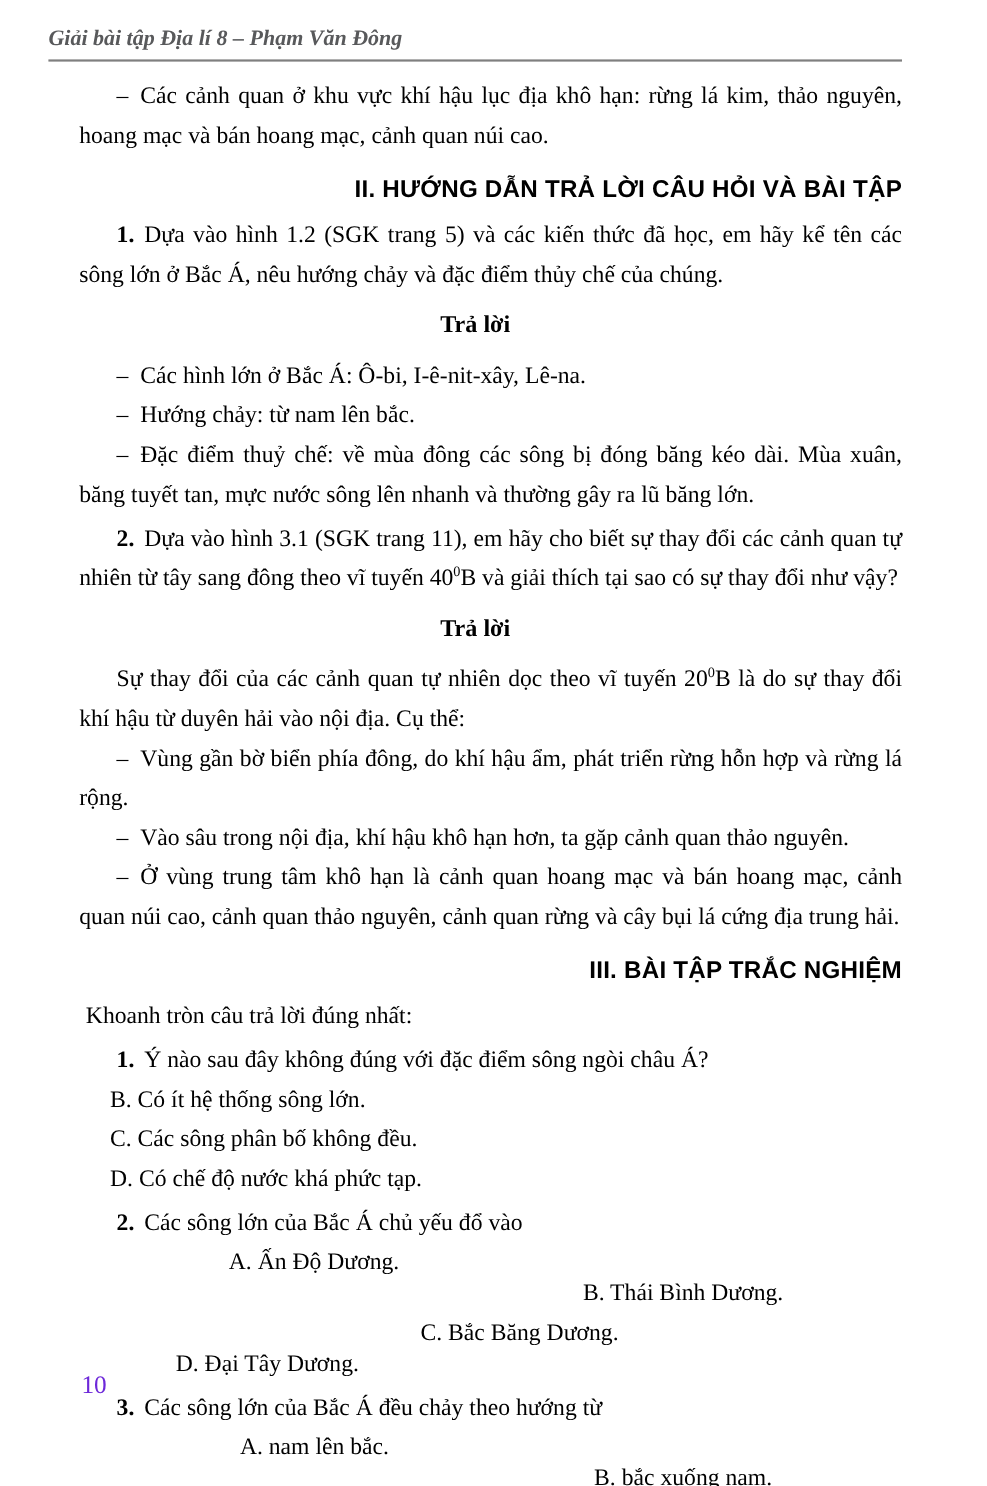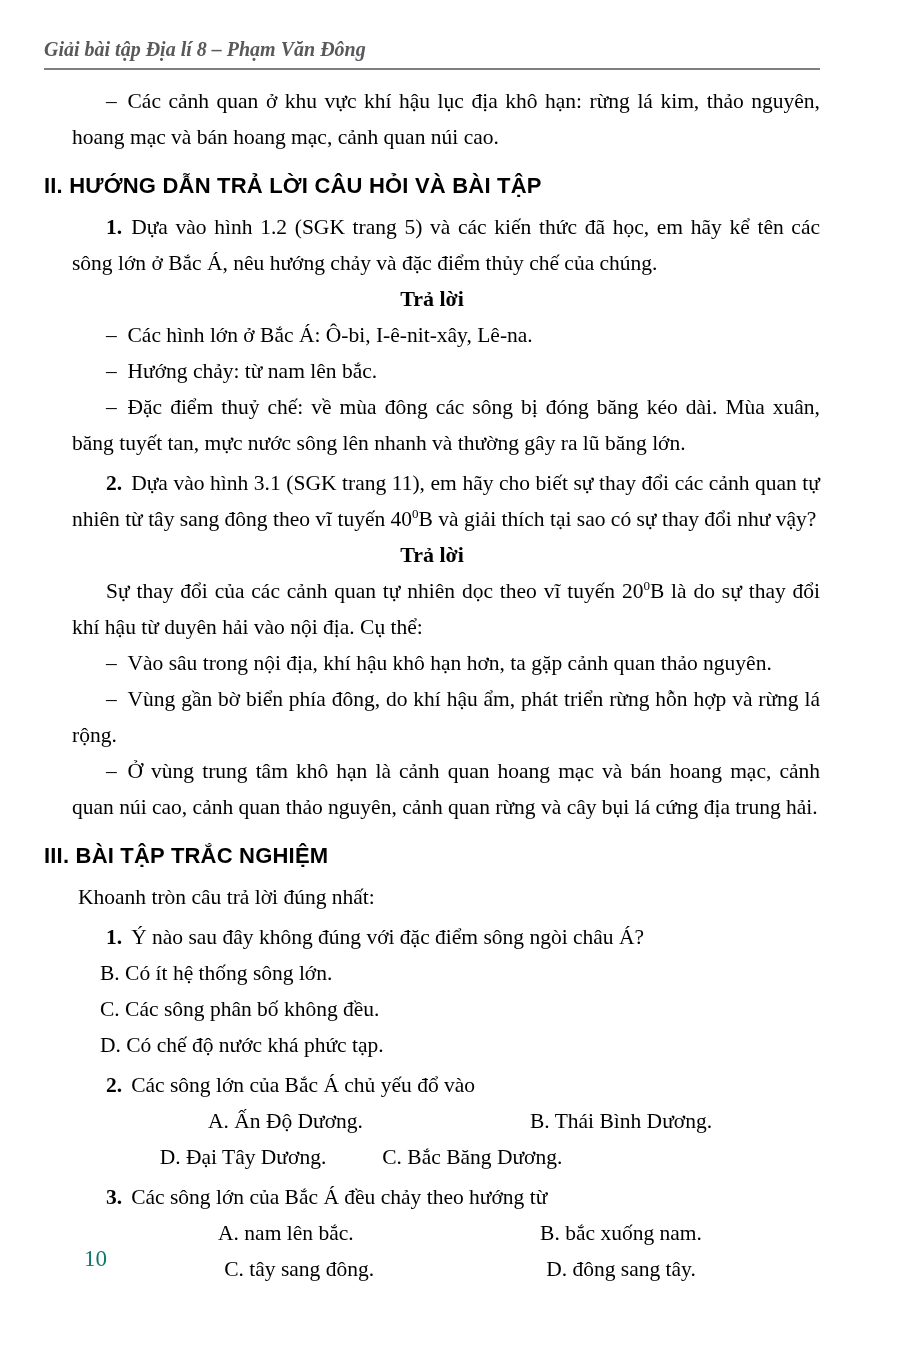--- a/index.html
+++ b/index.html
@@ -8,21 +8,21 @@
     width: 897px;
     height: 1351px;
     background: #ffffff;
     overflow: hidden;
     font-family: "Liberation Serif", "DejaVu Serif", serif;
     color: #000000;
     box-sizing: border-box;
     padding: 0 77px 0 44px;
   }
   .doc-header {
-    margin-top: 38px;
+    margin-top: 24px;
     padding-bottom: 7px;
     border-bottom: 2px solid #7f7f7f;
     font-size: 20px;
     font-weight: bold;
     font-style: italic;
     color: #58595b;
     font-family: Liberation Serif, serif;
   }
   .body {
     font-size: 21.5px;
@@ -34,44 +34,45 @@
   .qp { margin-top: 4px; }
   .qnum { padding-right: 9px; }
   sup { font-size: 13px; line-height: 0; }
   h2.sec {
     font-family: "Liberation Sans", "DejaVu Sans", sans-serif;
     font-size: 22px;
     font-weight: bold;
     color: #000;
     margin: 18px 0 10px 0;
     letter-spacing: 0.2px;
+    text-align: right;
   }
   .ans-label {
     text-align: center;
     font-weight: bold;
     font-size: 22px;
     line-height: 36px;
-    margin: 0 0;
+    margin: 10px 0;
   }
   .opts { margin: 0; }
   .opt {
     font-size: 21.5px;
     line-height: 36px;
     margin: 0;
     padding-left: 56px;
   }
   .opt-row { display: flex; justify-content: center; }
   .opt-row .opt { padding-left: 56px; width: 322px; flex: none; }
-  .opt-row .opt.second { padding-left: 0; width: auto; }
+  .opt-row .opt.second { padding-left: 0; width: auto; margin-top: 28px; }
   .page-number {
     position: absolute;
-    left: 84px;
+    left: 74px;
     top: 1246px;
     font-size: 23px;
-    color: #0f766e;
+    color: #6d28d9;
   }
 </style>
 </head>
 <body>
 
 <div class="page">
 
   <div class="doc-header">
     <span>Giải bài tập Địa lí 8 – Phạm Văn Đông</span>
   </div>
@@ -87,22 +88,22 @@
   <p class="body hang">– Các hình lớn ở Bắc Á: Ô-bi, I-ê-nit-xây, Lê-na.</p>
   <p class="body hang">– Hướng chảy: từ nam lên bắc.</p>
   <p class="body hang">– Đặc điểm thuỷ chế: về mùa đông các sông bị đóng băng kéo dài. Mùa xuân, băng tuyết tan, mực nước sông lên nhanh và thường gây ra lũ băng lớn.</p>
 
   <p class="body hang qp"><b class="qnum">2.</b><span>Dựa vào hình 3.1 (SGK trang 11), em hãy cho biết sự thay đổi các cảnh quan tự nhiên từ tây sang đông theo vĩ tuyến 40</span><sup>0</sup><span>B và giải thích tại sao có sự thay đổi như vậy?</span></p>
 
   <p class="ans-label">Trả lời</p>
 
   <p class="body hang"><span>Sự thay đổi của các cảnh quan tự nhiên dọc theo vĩ tuyến 20</span><sup>0</sup><span>B là do sự thay đổi khí hậu từ duyên hải vào nội địa. Cụ thể:</span></p>
 
+  <p class="body hang">– Vùng gần bờ biển phía đông, do khí hậu ẩm, phát triển rừng hỗn hợp và rừng lá rộng.</p>
   <p class="body hang">– Vào sâu trong nội địa, khí hậu khô hạn hơn, ta gặp cảnh quan thảo nguyên.</p>
-  <p class="body hang">– Vùng gần bờ biển phía đông, do khí hậu ẩm, phát triển rừng hỗn hợp và rừng lá rộng.</p>
   <p class="body hang">– Ở vùng trung tâm khô hạn là cảnh quan hoang mạc và bán hoang mạc, cảnh quan núi cao, cảnh quan thảo nguyên, cảnh quan rừng và cây bụi lá cứng địa trung hải.</p>
 
   <h2 class="sec">III. BÀI TẬP TRẮC NGHIỆM</h2>
 
   <p class="body" style="text-indent:34px">Khoanh tròn câu trả lời đúng nhất:</p>
 
   <p class="body hang qp"><b class="qnum">1.</b><span>Ý nào sau đây không đúng với đặc điểm sông ngòi châu Á?</span></p>
   <div class="opts">
     <p class="opt">B. Có ít hệ thống sông lớn.</p>
     <p class="opt">C. Các sông phân bố không đều.</p>

